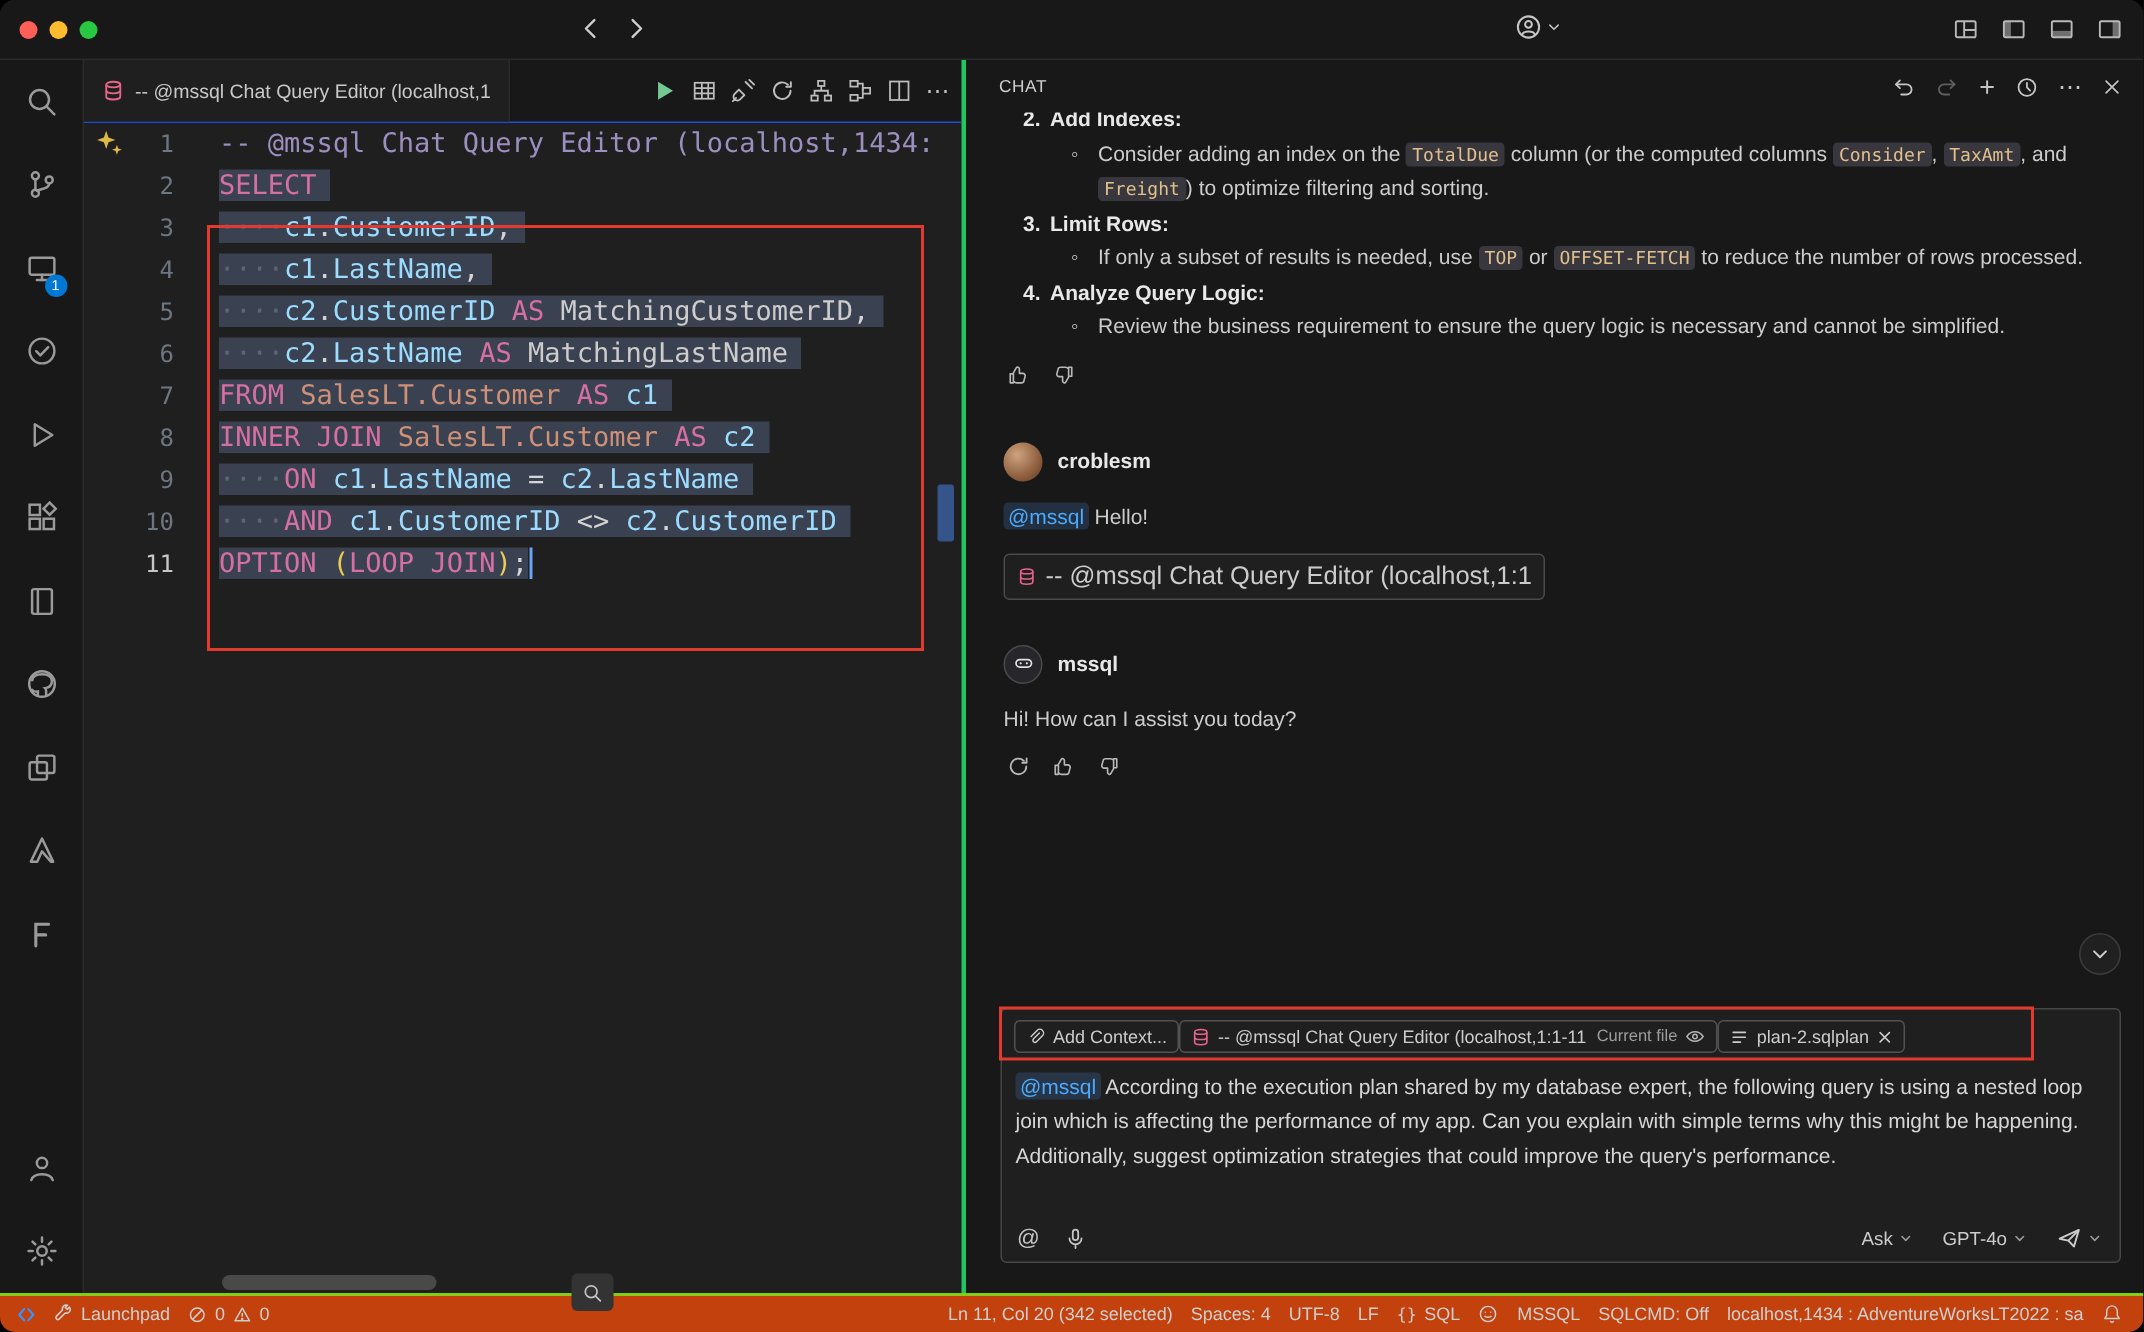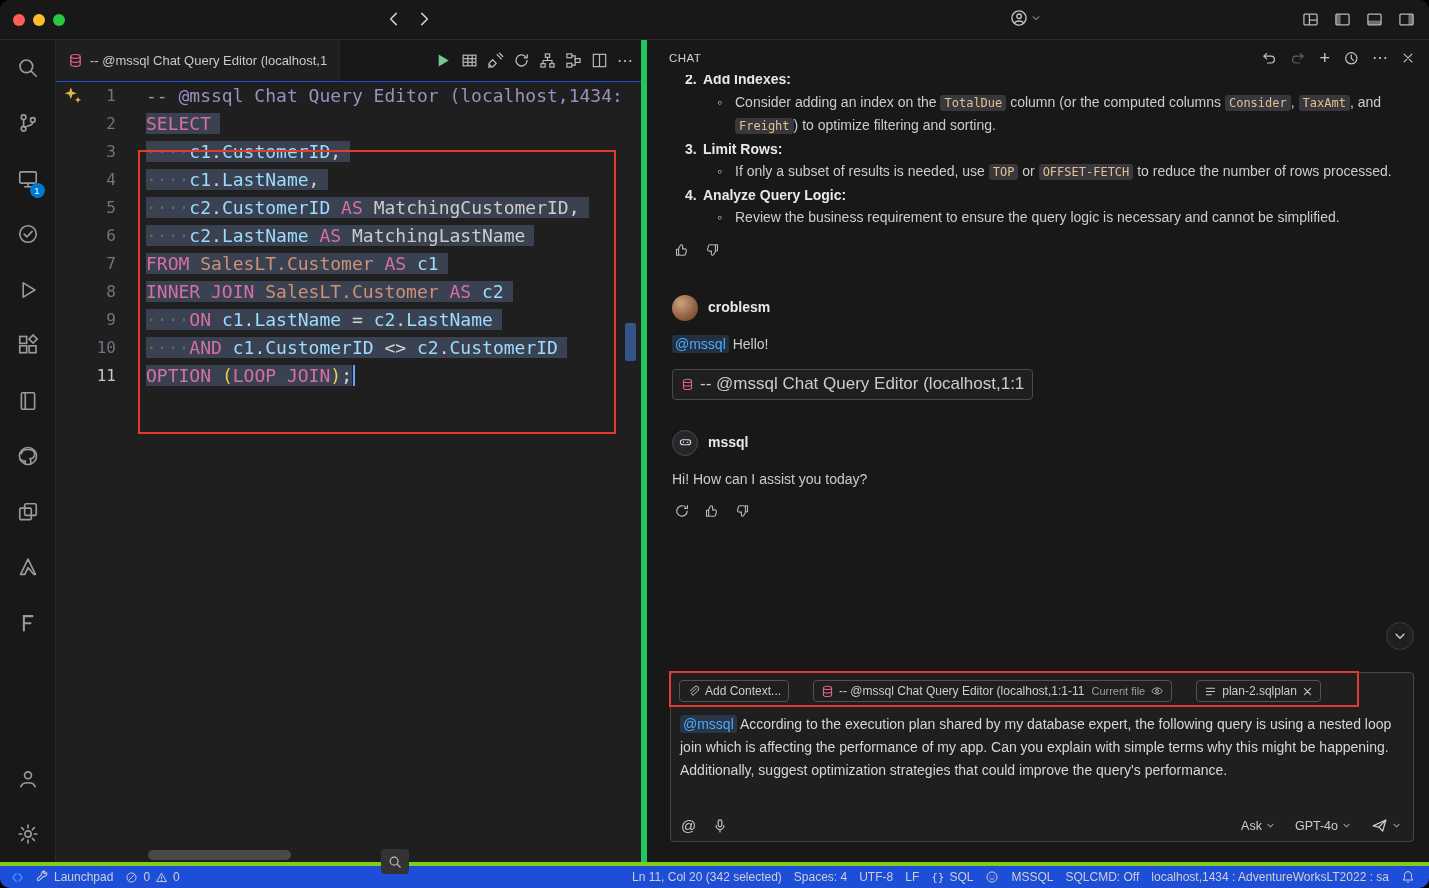--- a/index.html
+++ b/index.html
@@ -65,21 +65,21 @@
   .ann1 { left:82px; top:68px; width:478px; height:284px; }
   .hscroll { position:absolute; left:92px; bottom:2px; width:143px; height:10px;
              background:rgba(130,130,130,.42); border-radius:5px; }
   .vdec { position:absolute; right:5px; top:241px; width:11px; height:38px; background:#3a5f9e; border-radius:2px; opacity:.85; }
 
   
   .zoombox { position:absolute; left:381px; top:849px; width:28px; height:25px; background:#333;
              border-radius:4px; display:flex; align-items:center; justify-content:center; color:#c5c5c5; z-index:8; }
 
   
-  .chat { position:absolute; left:641px; top:40px; right:0; bottom:26px; background:#181818; border-left:6px solid #22c55e; }
+  .chat { position:absolute; left:641px; top:40px; right:0; bottom:26px; background:#181818; border-left:3px solid #22c55e; }
   .chat-header { height:35px; display:flex; align-items:center; padding:0 14px 0 22px; }
   .chat-title { font-size:11.5px; letter-spacing:.4px; color:#cfcfcf; }
   .chat-header-icons { margin-left:auto; display:flex; gap:13px; align-items:center; color:#c5c5c5; }
   .dim { color:#5f5f5f; }
   .messages { position:absolute; top:35px; left:22px; right:14px; height:562px; overflow:hidden;
               font-size:14px; line-height:22.5px; color:#cccccc; }
   .md-wrap { margin-top:-7px; }
   .md-item { margin-left:16px; }
   .md-num { display:inline-block; width:18px; font-weight:bold; color:#e8e8e8; }
   .md-label { font-weight:bold; color:#e8e8e8; }
@@ -99,34 +99,34 @@
   .msg-body { margin:12px 0 0 3px; }
   .attach-chip { display:inline-flex; align-items:center; gap:6px; border:1px solid #4a4a4a; border-radius:4px;
                  padding:3px 8px; margin:14px 0 0 3px; font-size:17px; color:#cccccc; background:#1f1f1f; }
   .scroll-down { position:absolute; right:15px; bottom:212px; width:28px; height:28px; border-radius:50%;
                  background:#202020; border:1px solid #3c3c3c; display:flex; align-items:center;
                  justify-content:center; color:#cfcfcf; z-index:4; }
 
   
   .input-box { position:absolute; left:23px; right:15px; bottom:20px; height:170px; border:1px solid #474747;
                border-radius:4px; background:#1f1f1f; }
-  .chips-row { display:flex; gap:24px; padding:7px 8px 4px 8px; }
+  .chips-row { display:flex; gap:0; padding:7px 8px 4px 8px; }
   .chip { display:inline-flex; align-items:center; gap:5px; height:22px; padding:0 7px; border:1px solid #525252;
           border-radius:4px; font-size:12px; color:#cccccc; white-space:nowrap; }
   .chip .suffix { font-size:11px; color:#9d9d9d; margin-left:2px; }
   .input-text { padding:7px 10px 0 9px; font-size:14px; line-height:23px; color:#d6d6d6; }
   .input-controls { position:absolute; left:10px; right:12px; bottom:7px; display:flex; align-items:center; gap:16px; color:#c5c5c5; }
   .ctl-right { margin-left:auto; display:flex; align-items:center; gap:20px; }
   .dropdown { display:flex; align-items:center; gap:4px; font-size:12.5px; color:#cccccc; }
   .at-glyph { font-size:15px; color:#c5c5c5; }
   .ann2 { left:22px; top:631px; width:690px; height:36px; }
 
   
-  .statusbar { position:absolute; left:0; right:0; bottom:0; height:26px; background:#1d4ed8;
-               border-top:4px solid #84cc16; display:flex; align-items:center; font-size:12px;
+  .statusbar { position:absolute; left:0; right:0; bottom:0; height:26px; background:#c2410c;
+               border-top:2px solid #84cc16; display:flex; align-items:center; font-size:12px;
                color:#cfcfcf; padding:0 8px; }
   .sb-item { display:flex; align-items:center; gap:5px; padding:0 6px; height:100%; white-space:nowrap; }
   .sb-spacer { flex:1; }
   .sb-remote { color:#3794ff; padding:0 4px 0 2px; }
   .braces { font-family:"DejaVu Sans Mono", monospace; font-size:11px; }
 </style>
 </head>
 <body>
 
 <div class="window">

